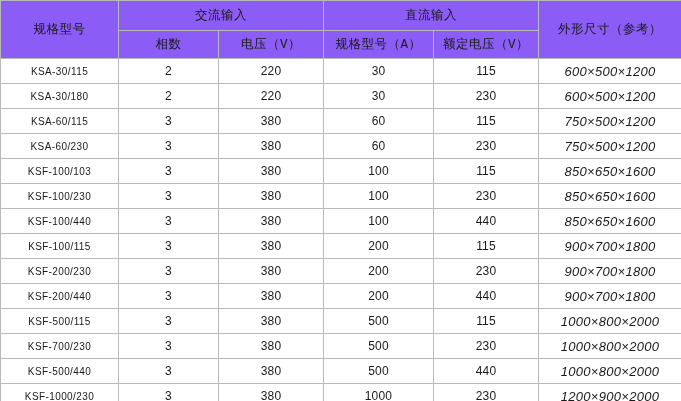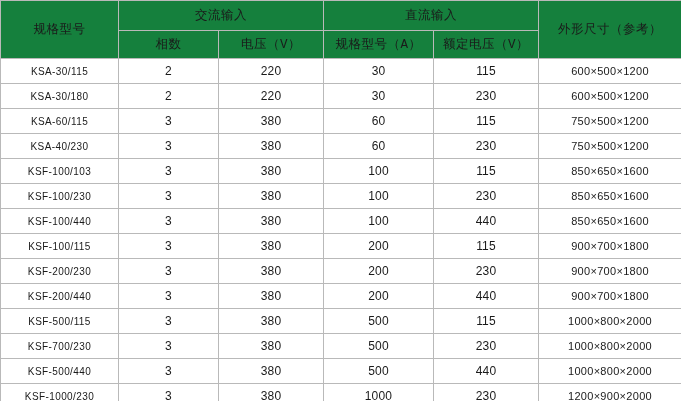--- a/index.html
+++ b/index.html
@@ -27,21 +27,21 @@
   table.spec-table th,
   table.spec-table td {
     border: 1px solid #b9b9b9;
     text-align: center;
     vertical-align: middle;
     font-weight: normal;
     color: #1a1a1a;
     padding: 0;
   }
   thead th {
-    background: #15803d;
+    background: #8b5cf6;
     font-size: 12.5px;
     letter-spacing: 0.5px;
   }
   thead tr.group-row th {
     height: 29px;
   }
   thead tr.sub-row th {
     height: 27px;
     font-family: Liberation Mono, monospace;
   }
@@ -49,22 +49,23 @@
     background: #ffffff;
     font-size: 12px;
     height: 24px;
     letter-spacing: 0.2px;
   }
   tbody td.model {
     font-size: 10px;
     letter-spacing: 0.4px;
   }
   tbody td.dim {
-    font-size: 11px;
+    font-size: 13px;
     letter-spacing: 0.3px;
+    font-style: italic;
   }
   
   col.c-model { width: 118px; }
   col.c-phase { width: 100px; }
   col.c-volt  { width: 105px; }
   col.c-dci   { width: 110px; }
   col.c-dcv   { width: 105px; }
   col.c-dims  { width: 143px; }
 </style>
 </head>
@@ -113,21 +114,21 @@
       </tr>
       <tr>
         <td class="model">KSA-60/115</td>
         <td>3</td>
         <td>380</td>
         <td>60</td>
         <td>115</td>
         <td class="dim">750×500×1200</td>
       </tr>
       <tr>
-        <td class="model">KSA-40/230</td>
+        <td class="model">KSA-60/230</td>
         <td>3</td>
         <td>380</td>
         <td>60</td>
         <td>230</td>
         <td class="dim">750×500×1200</td>
       </tr>
       <tr>
         <td class="model">KSF-100/103</td>
         <td>3</td>
         <td>380</td>

